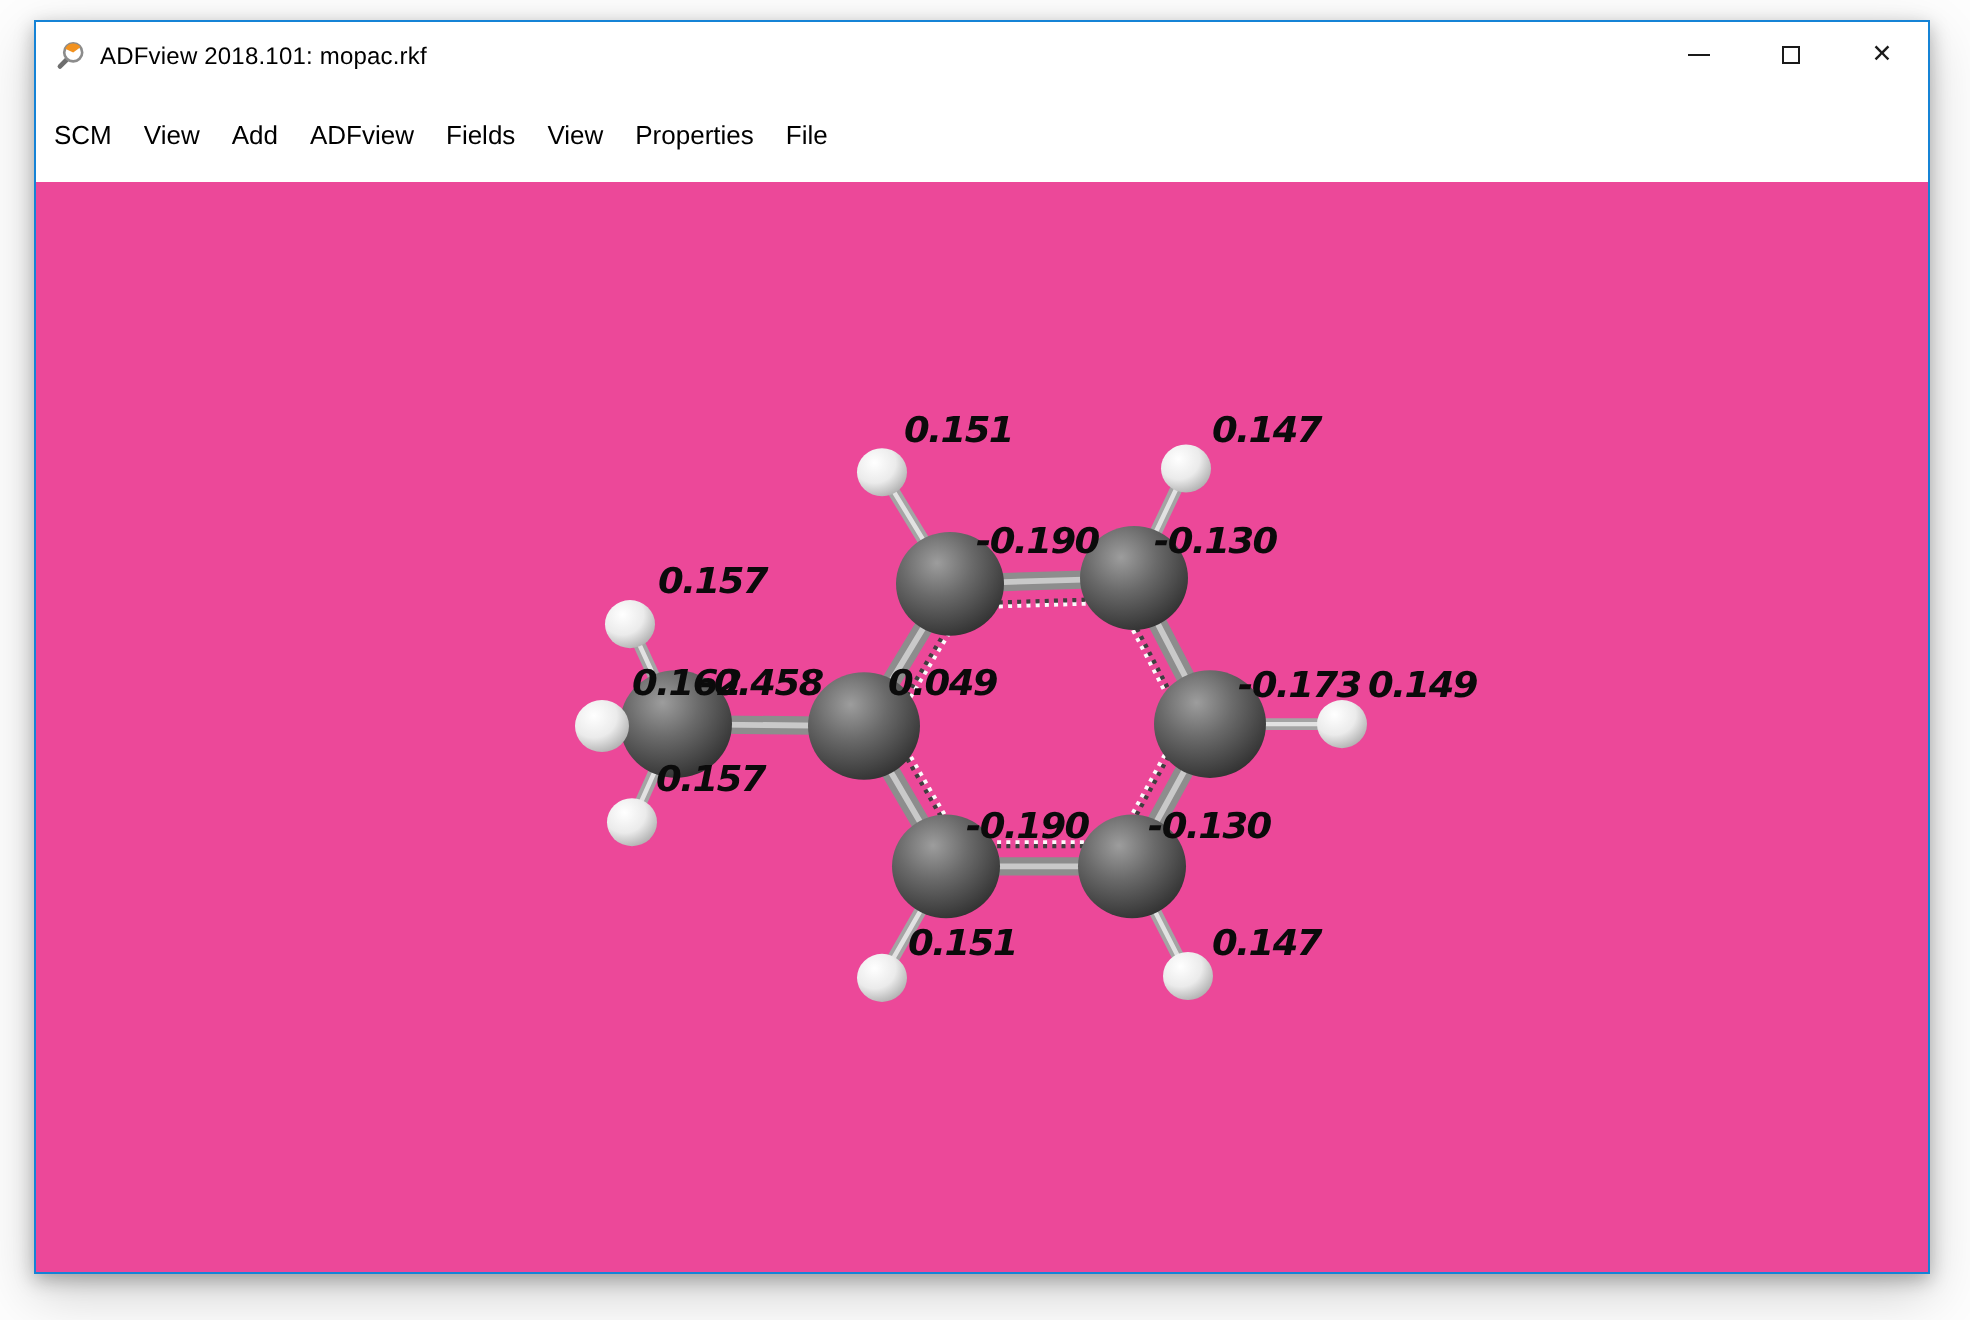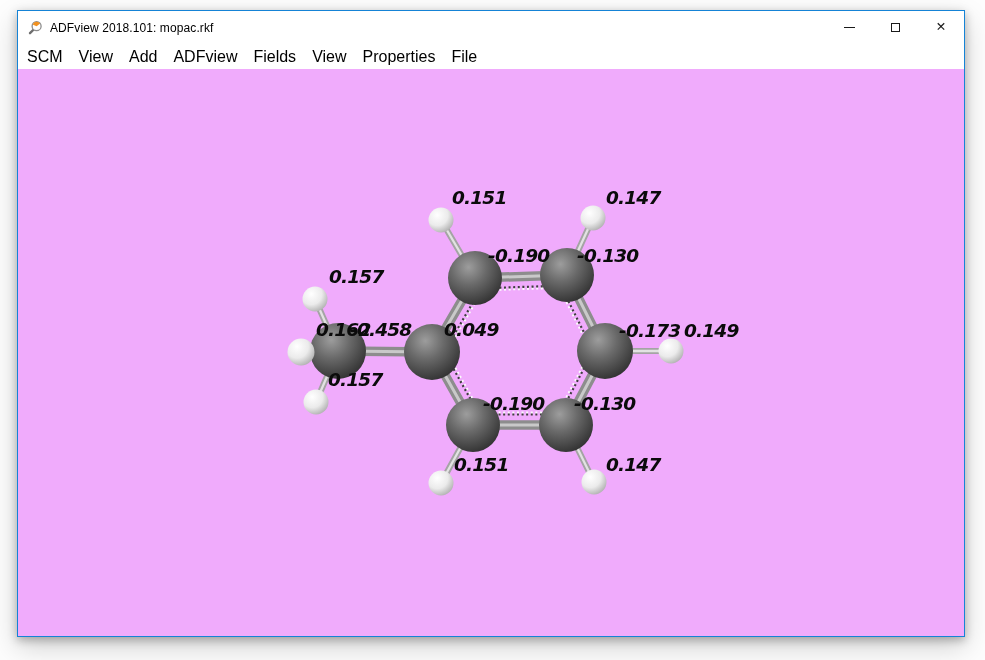--- a/index.html
+++ b/index.html
@@ -5,21 +5,21 @@
   * { margin:0; padding:0; box-sizing:border-box; }
   html,body { width:985px; height:660px; overflow:hidden; background:#fdfdfd;
               font-family:"Liberation Sans", sans-serif; }
 
   .desktop { position:relative; width:985px; height:660px; }
 
   .app-window {
     position:absolute; left:17px; top:10px; width:948px; height:627px;
     background:#ffffff; border:1px solid #1583d6;
     box-shadow: 0 3px 9px rgba(0,0,0,0.28), 0 10px 26px rgba(0,0,0,0.18);
-    display:flex; flex-direction:column;
+    display:flex; flex-direction:column;gap:11px;
   }
 
   .title-bar {
     height:33px; flex:0 0 33px; display:flex; align-items:center;
     background:#ffffff; padding-left:9px;
   }
   .app-icon { width:16px; height:16px; margin-right:7px; flex:0 0 16px; }
   .window-title { font-size:12px; color:#000; letter-spacing:0.1px; }
 
   .window-controls { margin-left:auto; display:flex; height:100%; }
@@ -30,25 +30,25 @@
   .min-glyph  { width:11px; height:1px; background:#1a1a1a; display:block; }
   .max-glyph  { width:9px;  height:9px; border:1px solid #1a1a1a; display:block; }
   .close-glyph{ font-size:12.5px; line-height:1; color:#1a1a1a;
                 font-family:"DejaVu Sans", sans-serif; }
 
   .menu-bar {
     height:25px; flex:0 0 25px; display:flex; align-items:center;
     background:#ffffff; padding-left:1px;
   }
   .menu-item {
-    padding:0 8px; font-size:16px; color:#000; height:100%;
+    padding:0 8px; font-size:13px; color:#000; height:100%;
     display:flex; align-items:center; cursor:default;
   }
 
-  .viewport { flex:1 1 auto; position:relative; background:#f0abfc; overflow:hidden; }
+  .viewport { flex:1 1 auto; position:relative; background:#ec4899; overflow:hidden; }
   .viewport svg.scene { position:absolute; left:0; top:0; width:100%; height:100%; }
 
   text.charge {
     font-family:"DejaVu Sans", sans-serif;
     font-style:italic; font-weight:bold; font-size:18.5px;
     letter-spacing:-0.8px; fill:#0b0b0b;
   }
 </style>
 </head>
 <body>

